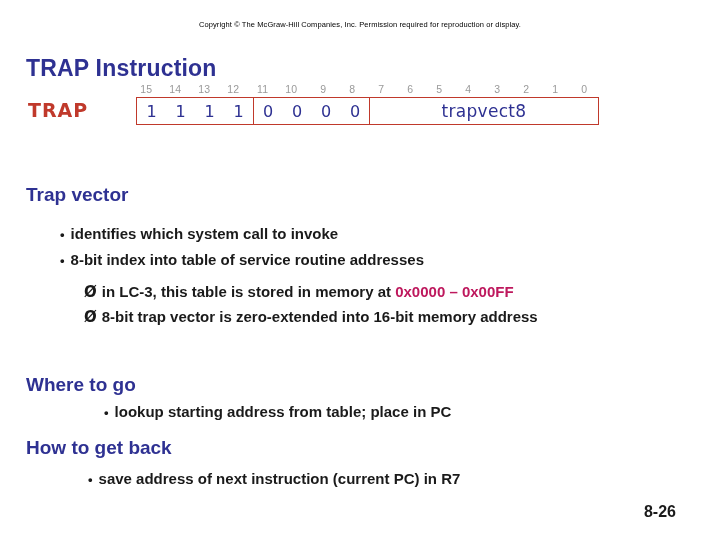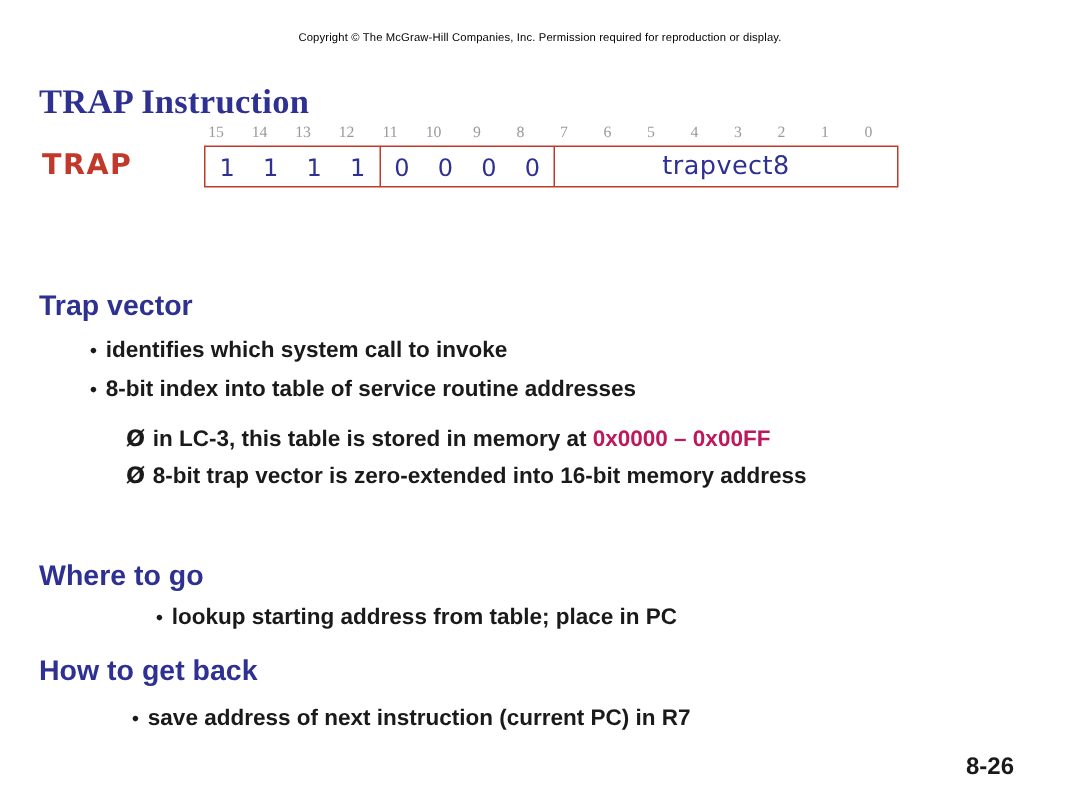--- a/index.html
+++ b/index.html
@@ -25,45 +25,44 @@
     letter-spacing: 0.1px;
   }
   .slide-title {
     position: absolute;
     top: 55px;
     left: 26px;
     font-size: 23px;
     color: #2e3192;
     font-weight: bold;
     letter-spacing: 0.2px;
-    font-family: Liberation Serif, serif;
   }
 
   
   .instr-diagram {
     position: absolute;
     top: 83px;
     left: 28px;
     width: 550px;
     height: 50px;
   }
   .bit-numbers {
     position: absolute;
     top: 0px;
     left: 108px;
     width: 464px;
     height: 14px;
   }
   .bit-numbers span {
     position: absolute;
-    font-family: Liberation Serif, serif;
+    font-family: Liberation Sans, sans-serif;
     font-size: 10.5px;
     color: #9a9a9a;
     top: 0;
-    text-align: center;
+    text-align: right;
     width: 16px;
   }
   .opname {
     position: absolute;
     left: 0px;
     top: 16px;
     font-family: "DejaVu Sans", sans-serif;
     font-size: 19px;
     font-weight: bold;
     color: #c0392b;
@@ -110,21 +109,21 @@
   }
 
   
   .heading {
     position: absolute;
     left: 26px;
     font-size: 19px;
     color: #2e3192;
     font-weight: bold;
   }
-  #h-trapvector { top: 194px; text-align: center; }
+  #h-trapvector { top: 184px; text-align: center; }
   #h-whereto   { top: 374px; }
   #h-howback   { top: 437px; }
 
   .bullet {
     position: absolute;
     font-size: 15px;
     color: #1a1a1a;
     font-weight: bold;
     white-space: nowrap;
   }

